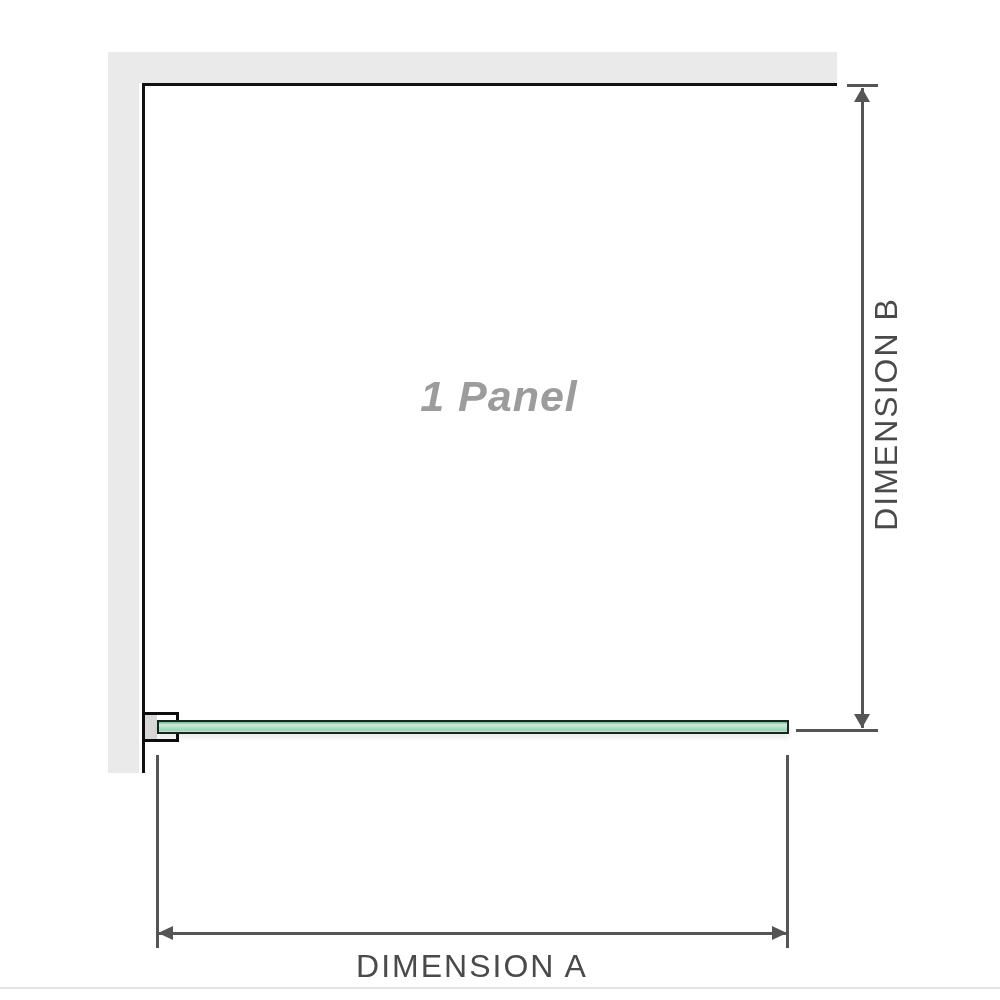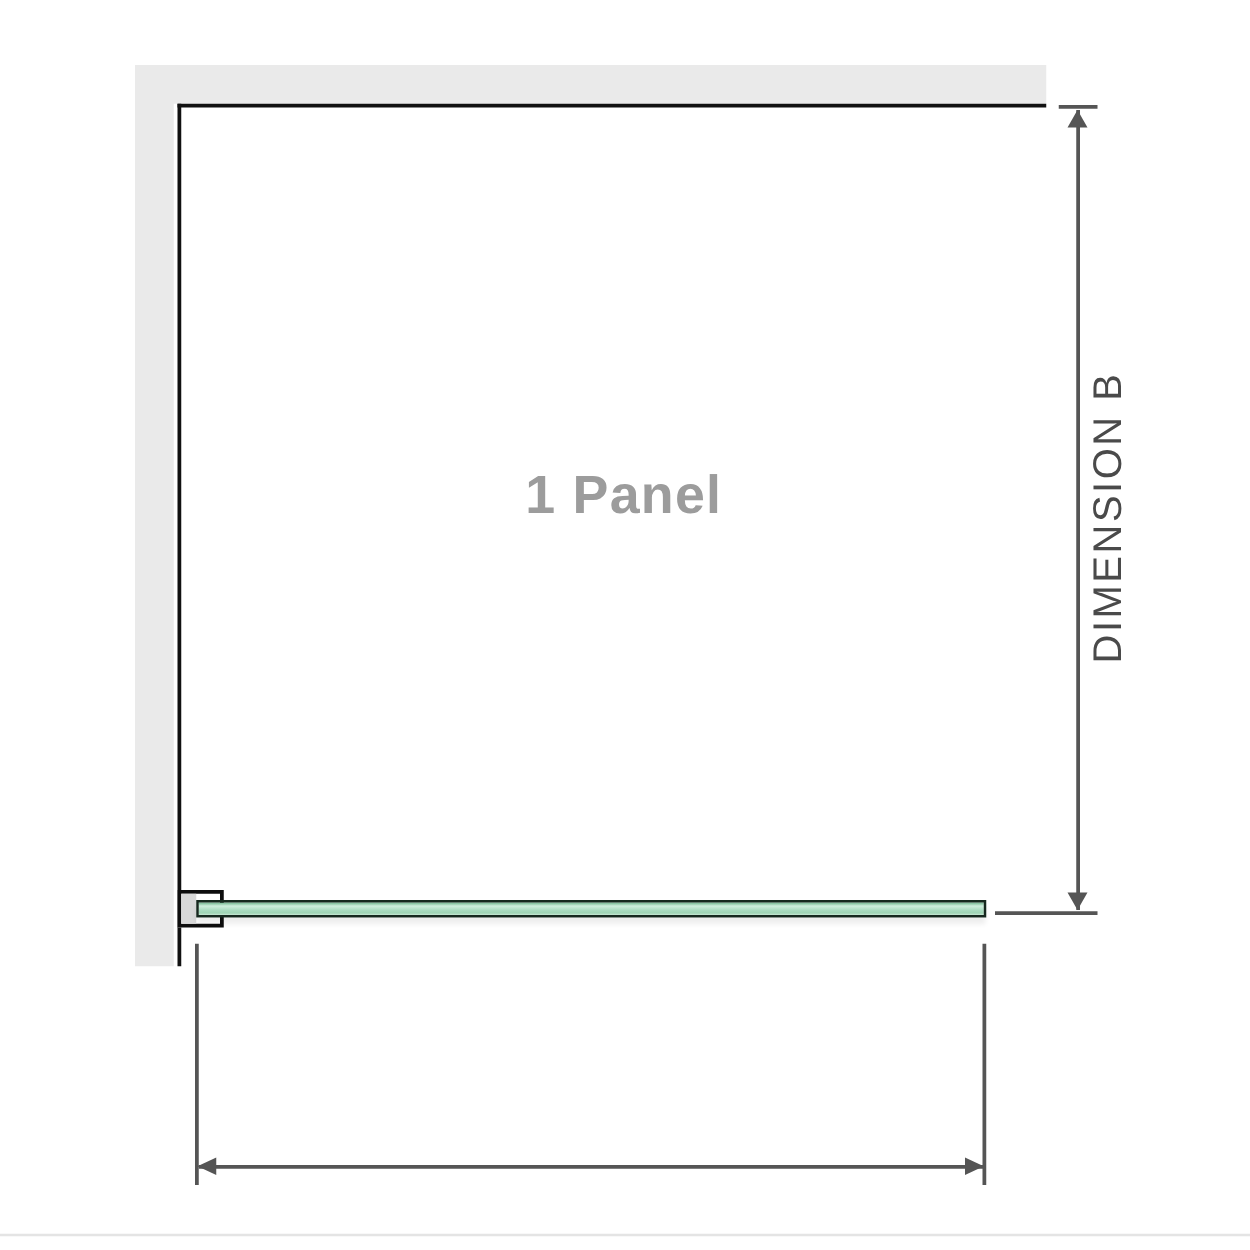--- a/index.html
+++ b/index.html
@@ -94,20 +94,21 @@
   }
 
   
   .panel-label {
     left: 349px;
     top: 372px;
     width: 300px;
     text-align: center;
     font-size: 43px;
     line-height: 48px;
+    font-style: italic;
     font-weight: bold;
     letter-spacing: 1px;
     color: #9c9c9c;
   }
   .dim-label {
     color: #4a4a4a;
     font-size: 32px;
     line-height: 36px;
     letter-spacing: 2px;
     font-weight: normal;
@@ -159,17 +160,18 @@
   <div class="abs arrow arrow-up" style="left:854px; top:88px;"></div>
   <div class="abs arrow arrow-down" style="left:854px; top:714px;"></div>
 
   <div class="abs dim" style="left:156px; top:755px; width:3px; height:193px;"></div>
   <div class="abs dim" style="left:786px; top:755px; width:3px; height:193px;"></div>
   <div class="abs dim" style="left:159px; top:932px; width:628px; height:3px;"></div>
   <div class="abs arrow arrow-left" style="left:158px; top:926px;"></div>
   <div class="abs arrow arrow-right" style="left:772px; top:926px;"></div>
 
   <div class="abs panel-label">1 Panel</div>
+  <div class="abs dim-label dim-label-a">DIMENSION A</div>
   <div class="abs dim-label dim-label-b">DIMENSION B</div>
 
   <div class="abs bottom-rule"></div>
 
 </div>
 
 </body></html>

